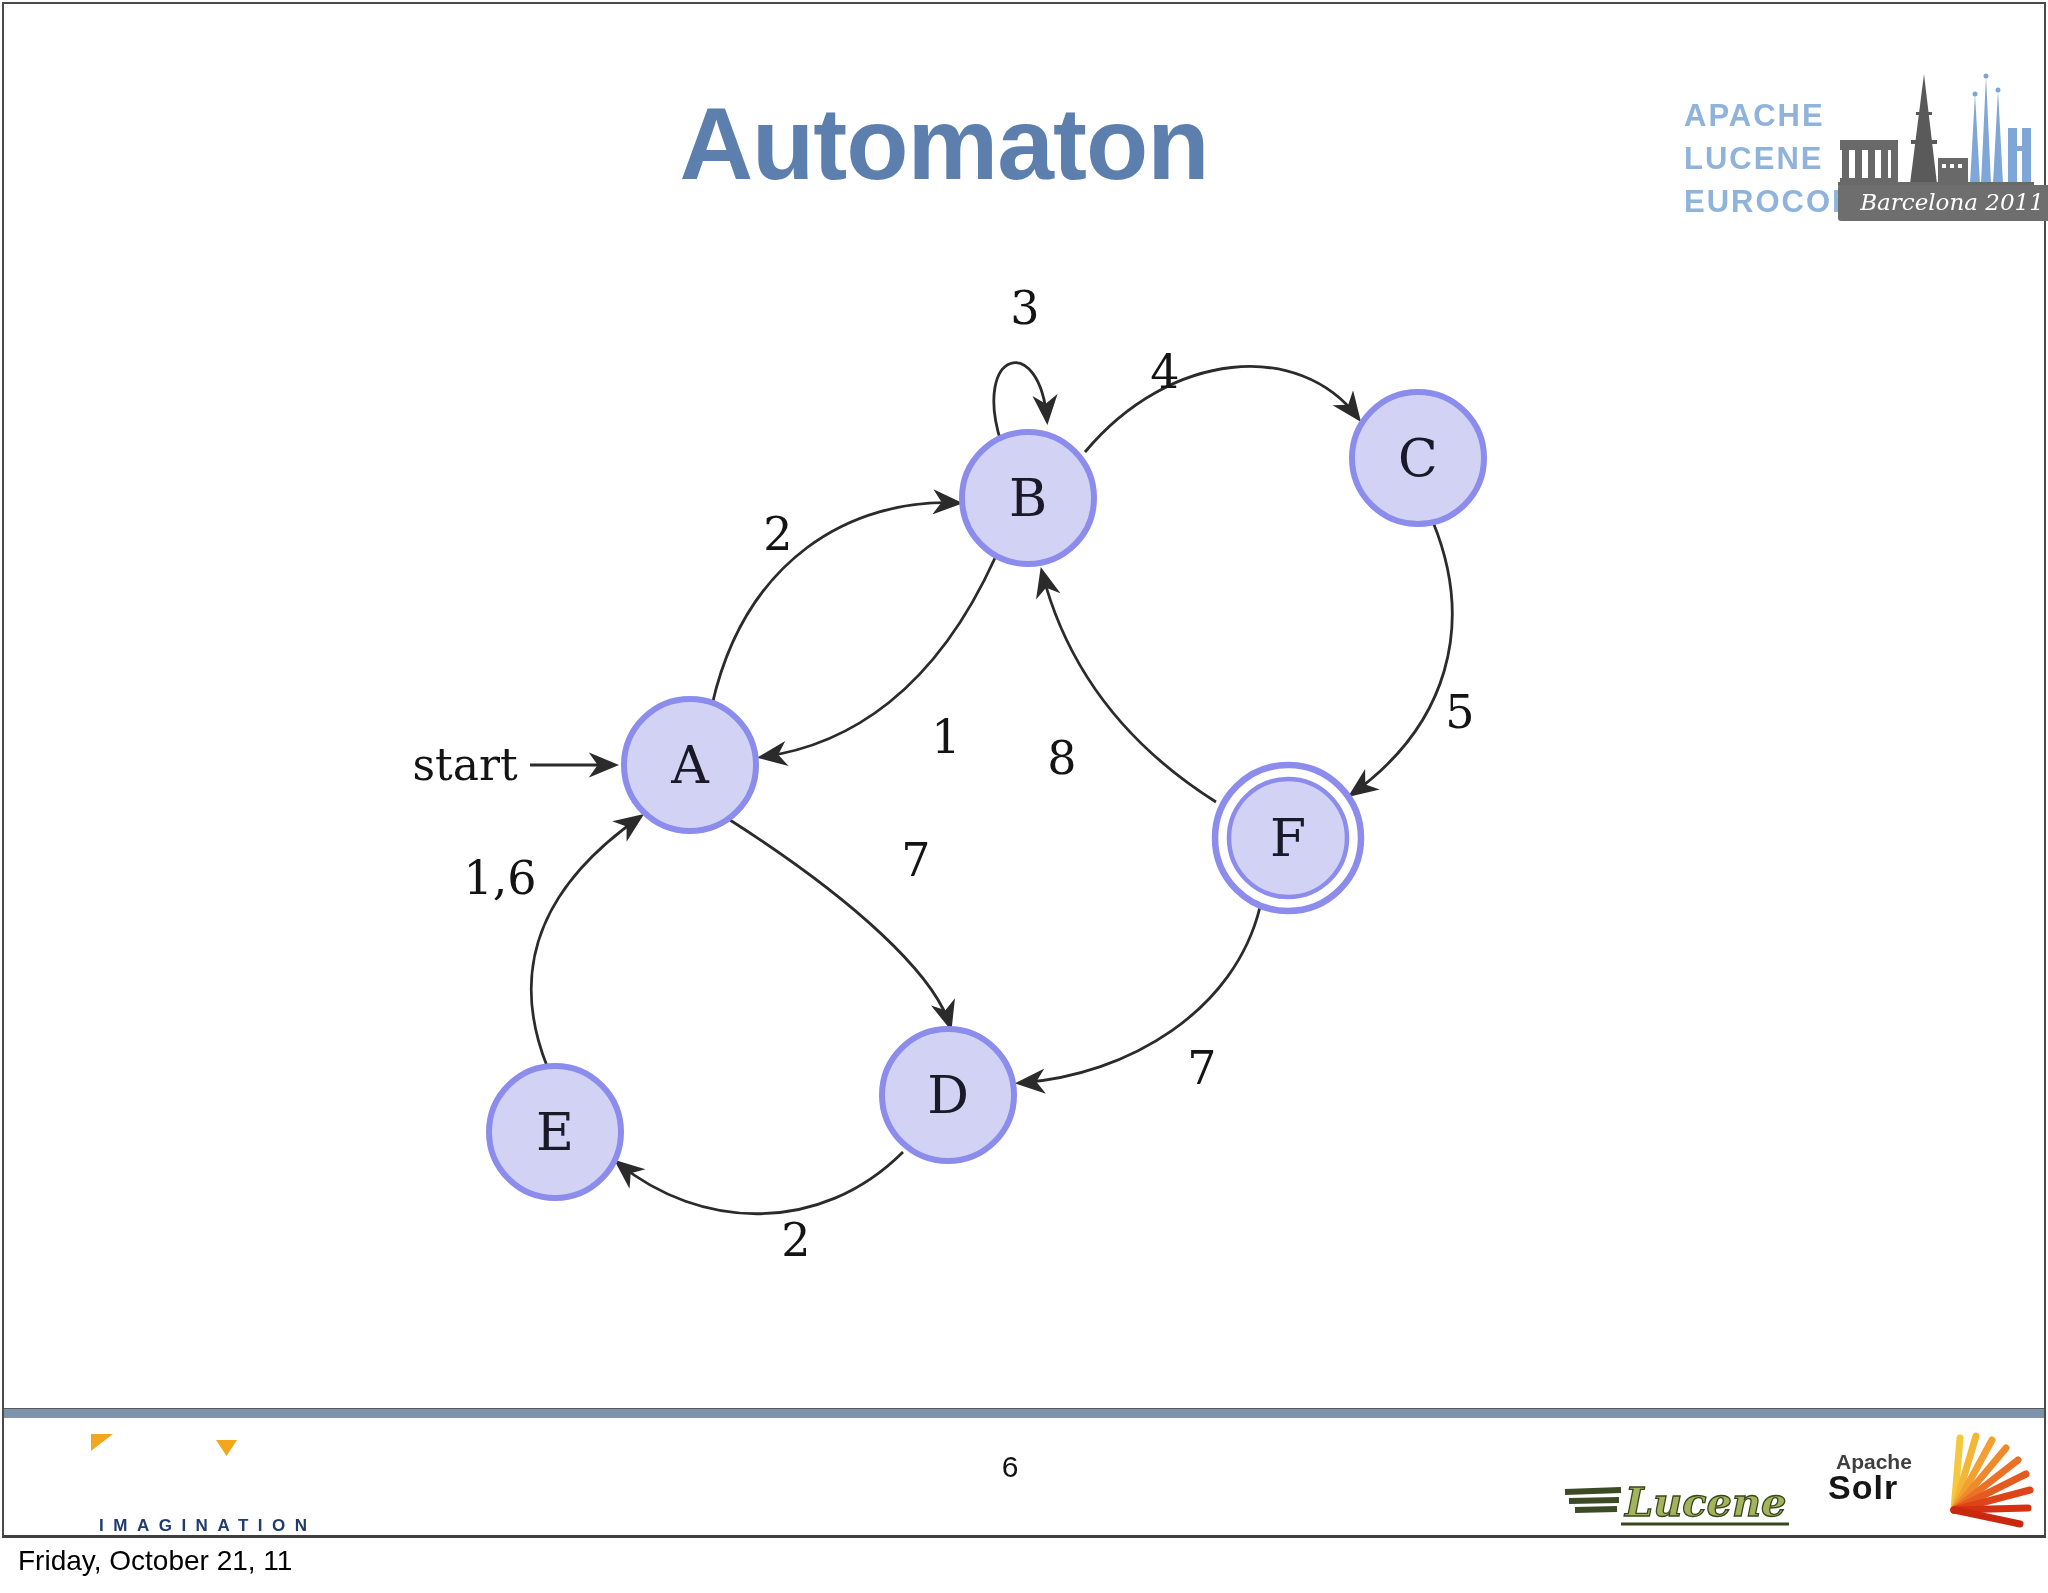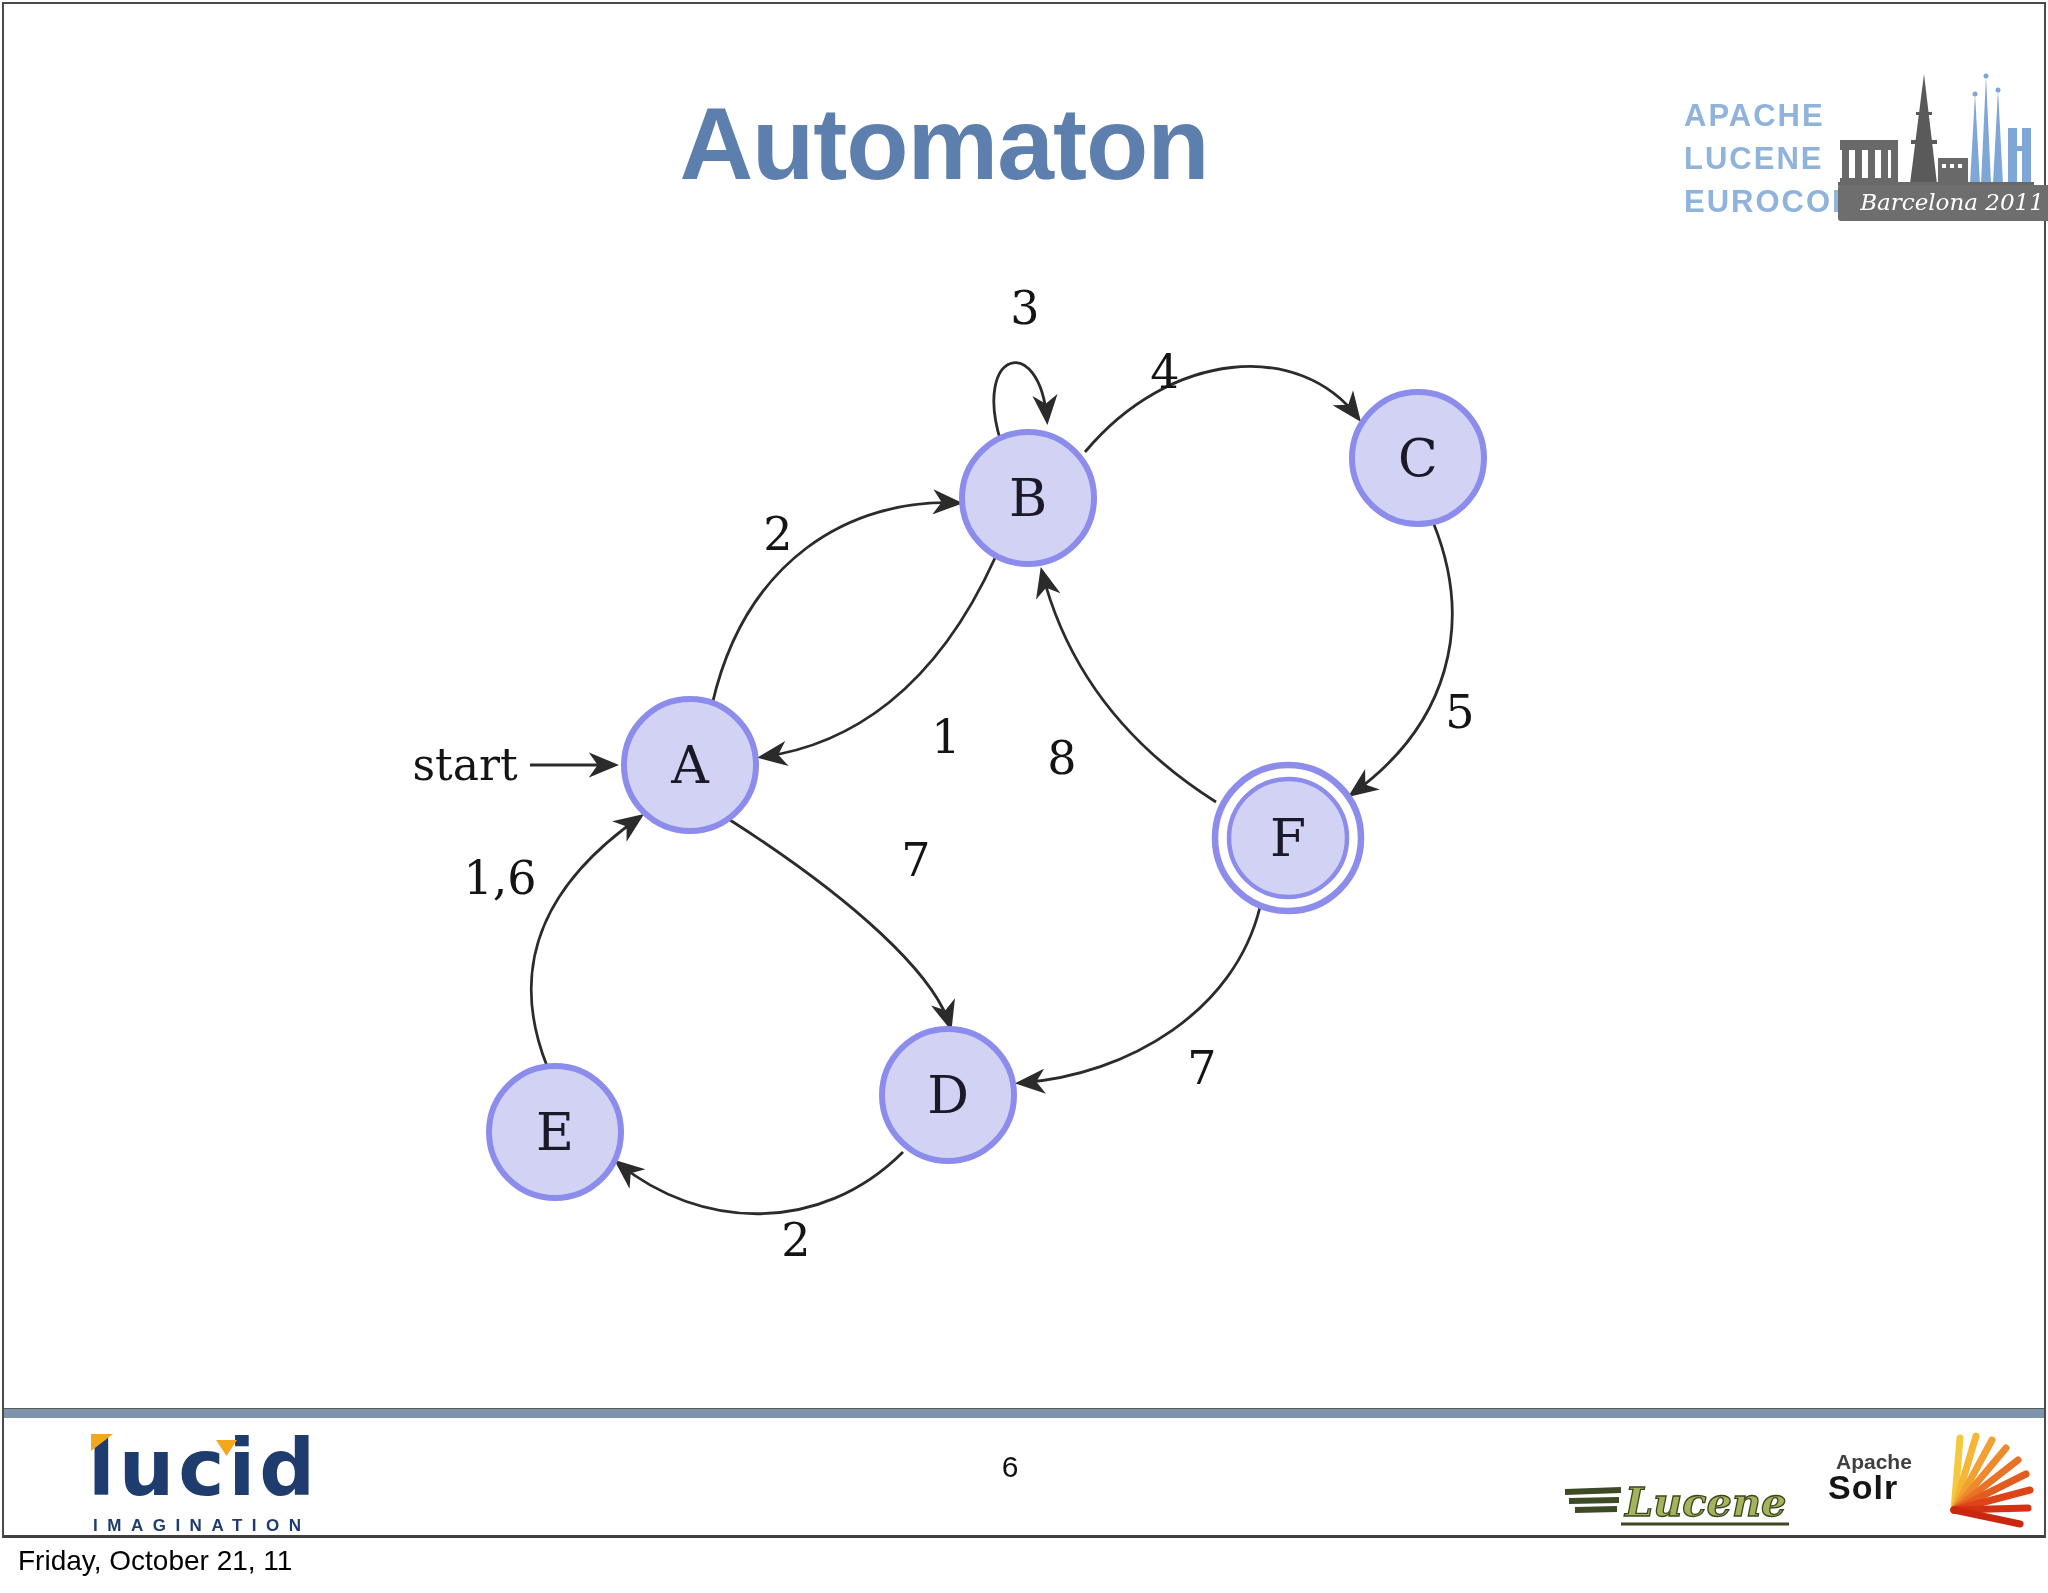--- a/index.html
+++ b/index.html
@@ -51,21 +51,21 @@
   }
   .lucid-tri-l{
     position:absolute;left:3px;top:6px;width:22px;height:17px;background:#f2a71c;
     clip-path:polygon(0 0,100% 0,0 100%);
   }
   .lucid-tri-i{
     position:absolute;left:128px;top:12px;width:21px;height:16px;background:#f2a71c;
     clip-path:polygon(0 0,100% 0,50% 100%);
   }
   .lucid-tagline{
-    position:absolute;left:5px;top:88px;font-size:17px;font-weight:bold;
+    position:absolute;left:11px;top:88px;font-size:17px;font-weight:bold;
     color:#1e3c6e;letter-spacing:9.5px;
   }
   .page-number{
     position:absolute;top:1450px;left:0;width:2020px;text-align:center;
     font-size:30px;color:#111111;
   }
   .lucene-logo{position:absolute;left:1563px;top:1476px;width:232px;height:54px;}
   .lucene-text{
     font-family:"DejaVu Serif", serif;font-style:italic;font-weight:bold;
     font-size:40px;fill:#a3b45c;stroke:#39471f;stroke-width:1.3px;
@@ -171,21 +171,20 @@
       <text x="1418" y="476" text-anchor="middle" class="node-label">C</text>
       <text x="948" y="1113" text-anchor="middle" class="node-label">D</text>
       <text x="555" y="1150" text-anchor="middle" class="node-label">E</text>
       <text x="1288" y="856" text-anchor="middle" class="node-label">F</text>
     </g>
 </svg>
 
 <div class="divider"></div>
 
 <div class="lucid">
-  <div class="lucid-name">lucid</div>
   <div class="lucid-tri-l"></div>
   <div class="lucid-tri-i"></div>
   <div class="lucid-tagline">IMAGINATION</div>
 </div>
 
 <div class="page-number">6</div>
 
 <div class="lucene-logo">
   <svg width="232" height="54" viewBox="0 0 232 54">
     <g stroke="#3c4a26" stroke-width="6">

